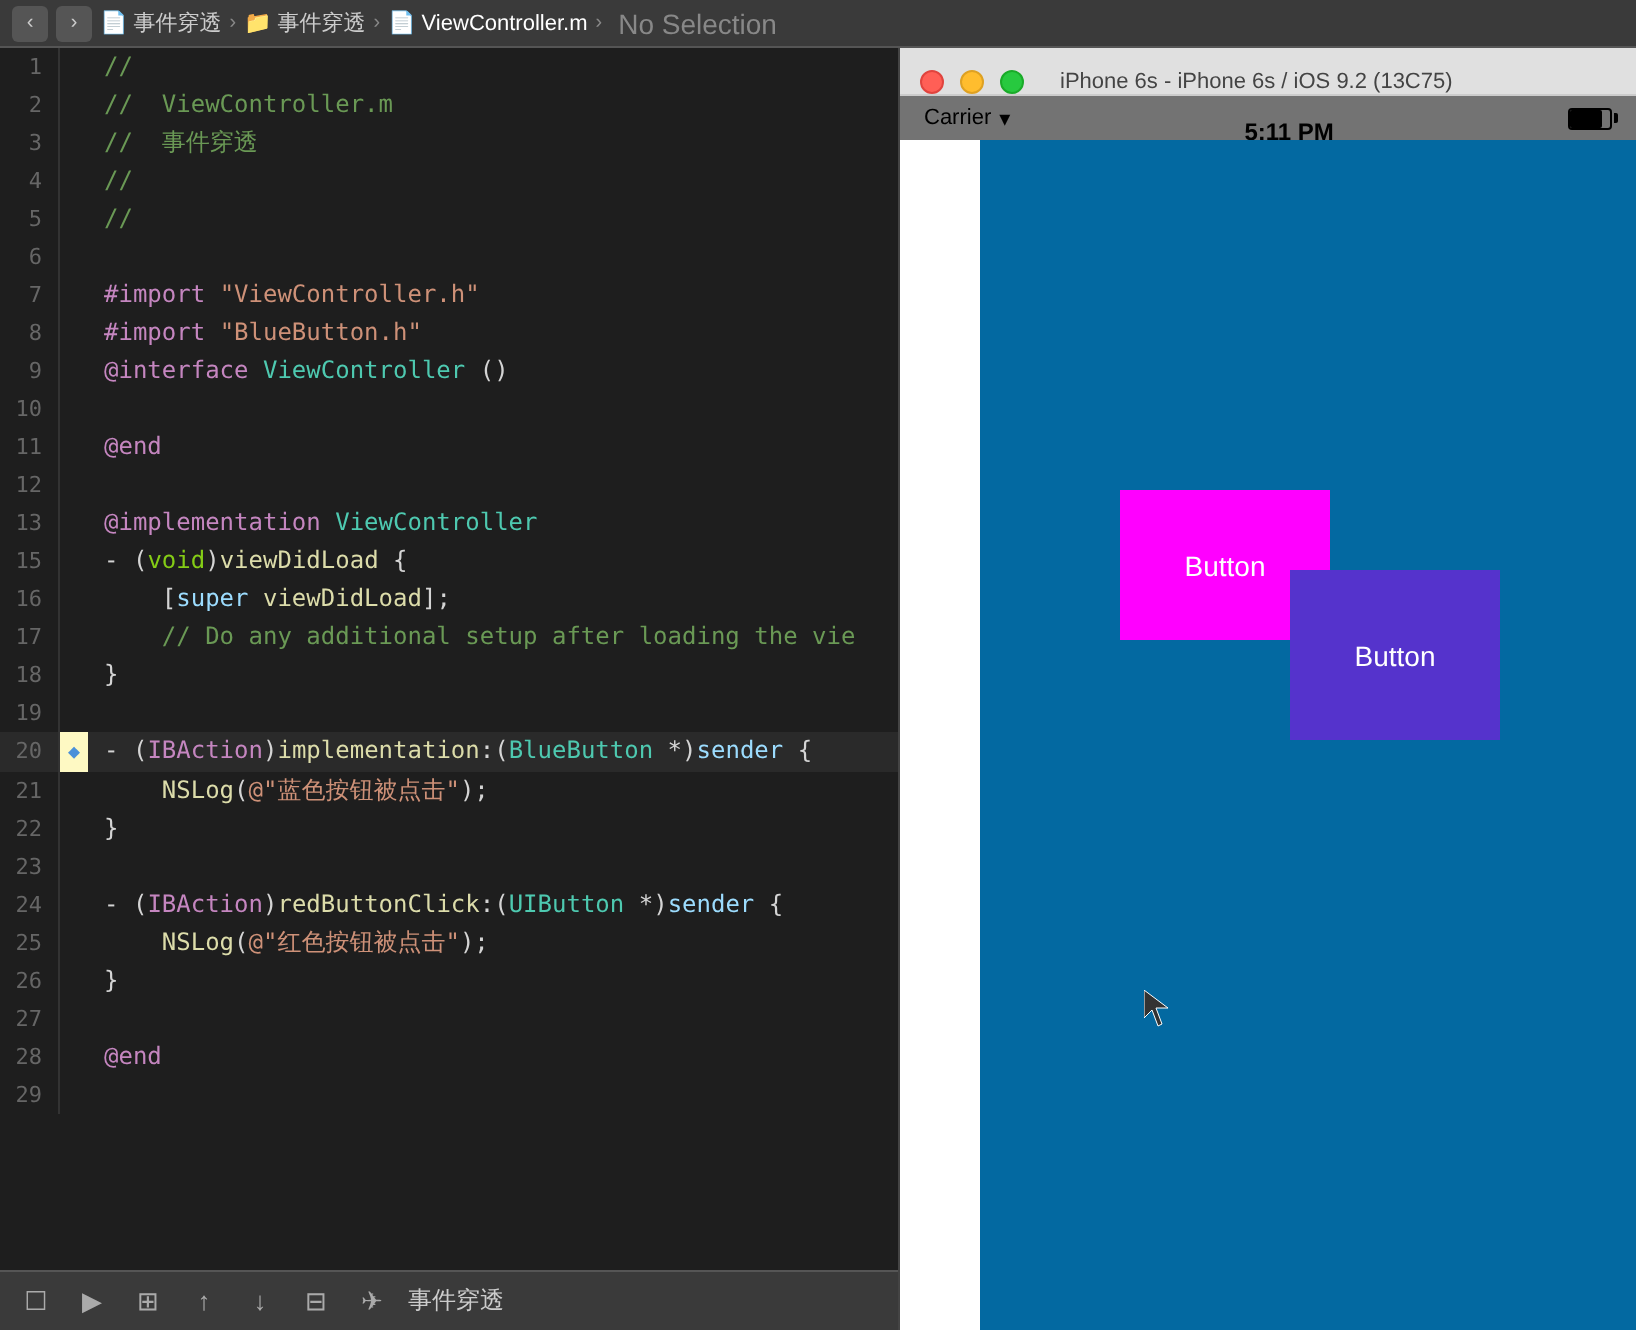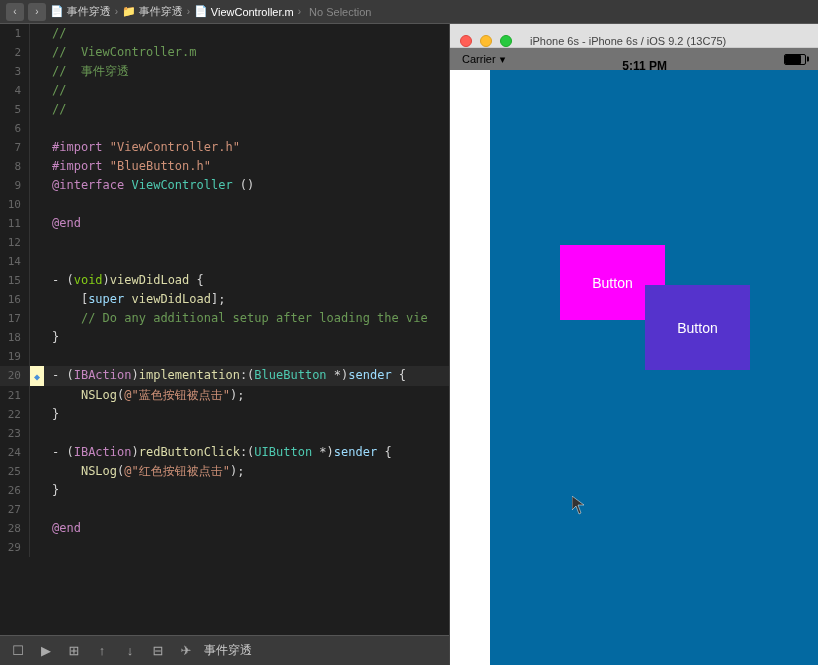--- a/index.html
+++ b/index.html
@@ -22,21 +22,21 @@
       border-radius: 3px;
       display: flex; align-items: center; justify-content: center;
       color: #ccc; font-size: 10px; cursor: pointer;
     }
     .breadcrumb-item {
       display: flex; align-items: center; gap: 3px;
       font-size: 11px; color: #ccc;
     }
     .breadcrumb-sep { color: #888; font-size: 10px; }
     .breadcrumb-active { color: #fff; }
-    .no-selection { color: #888; font-size: 11px; margin-left: 4px; }
+    .no-selection { color: #888; font-size: 14px; margin-left: 4px; }
 
     
     .main { display: flex; flex: 1; overflow: hidden; }
 
     
     .editor {
       width: 450px;
       background: #1e1e1e;
       display: flex;
       flex-direction: column;
@@ -333,26 +333,26 @@
           <span class="line-indicator"></span>
           <span class="line-code"><span class="c-annotation">@end</span></span>
         </div>
 
         <div class="code-line">
           <span class="line-num">12</span>
           <span class="line-indicator"></span>
           <span class="line-code"></span>
         </div>
 
-
-        <div class="code-line">
-          <span class="line-num">14</span>
-          <span class="line-indicator"></span>
-          <span class="line-code"></span>
-        </div>
+        <div class="code-line">
+          <span class="line-num">13</span>
+          <span class="line-indicator"></span>
+          <span class="line-code"><span class="c-annotation">@implementation</span> <span class="c-class">ViewController</span></span>
+        </div>
+
 
         <div class="code-line">
           <span class="line-num">15</span>
           <span class="line-indicator"></span>
           <span class="line-code">- (<span class="c-type">void</span>)<span class="c-method">viewDidLoad</span> {</span>
         </div>
 
         <div class="code-line">
           <span class="line-num">16</span>
           <span class="line-indicator"></span>

